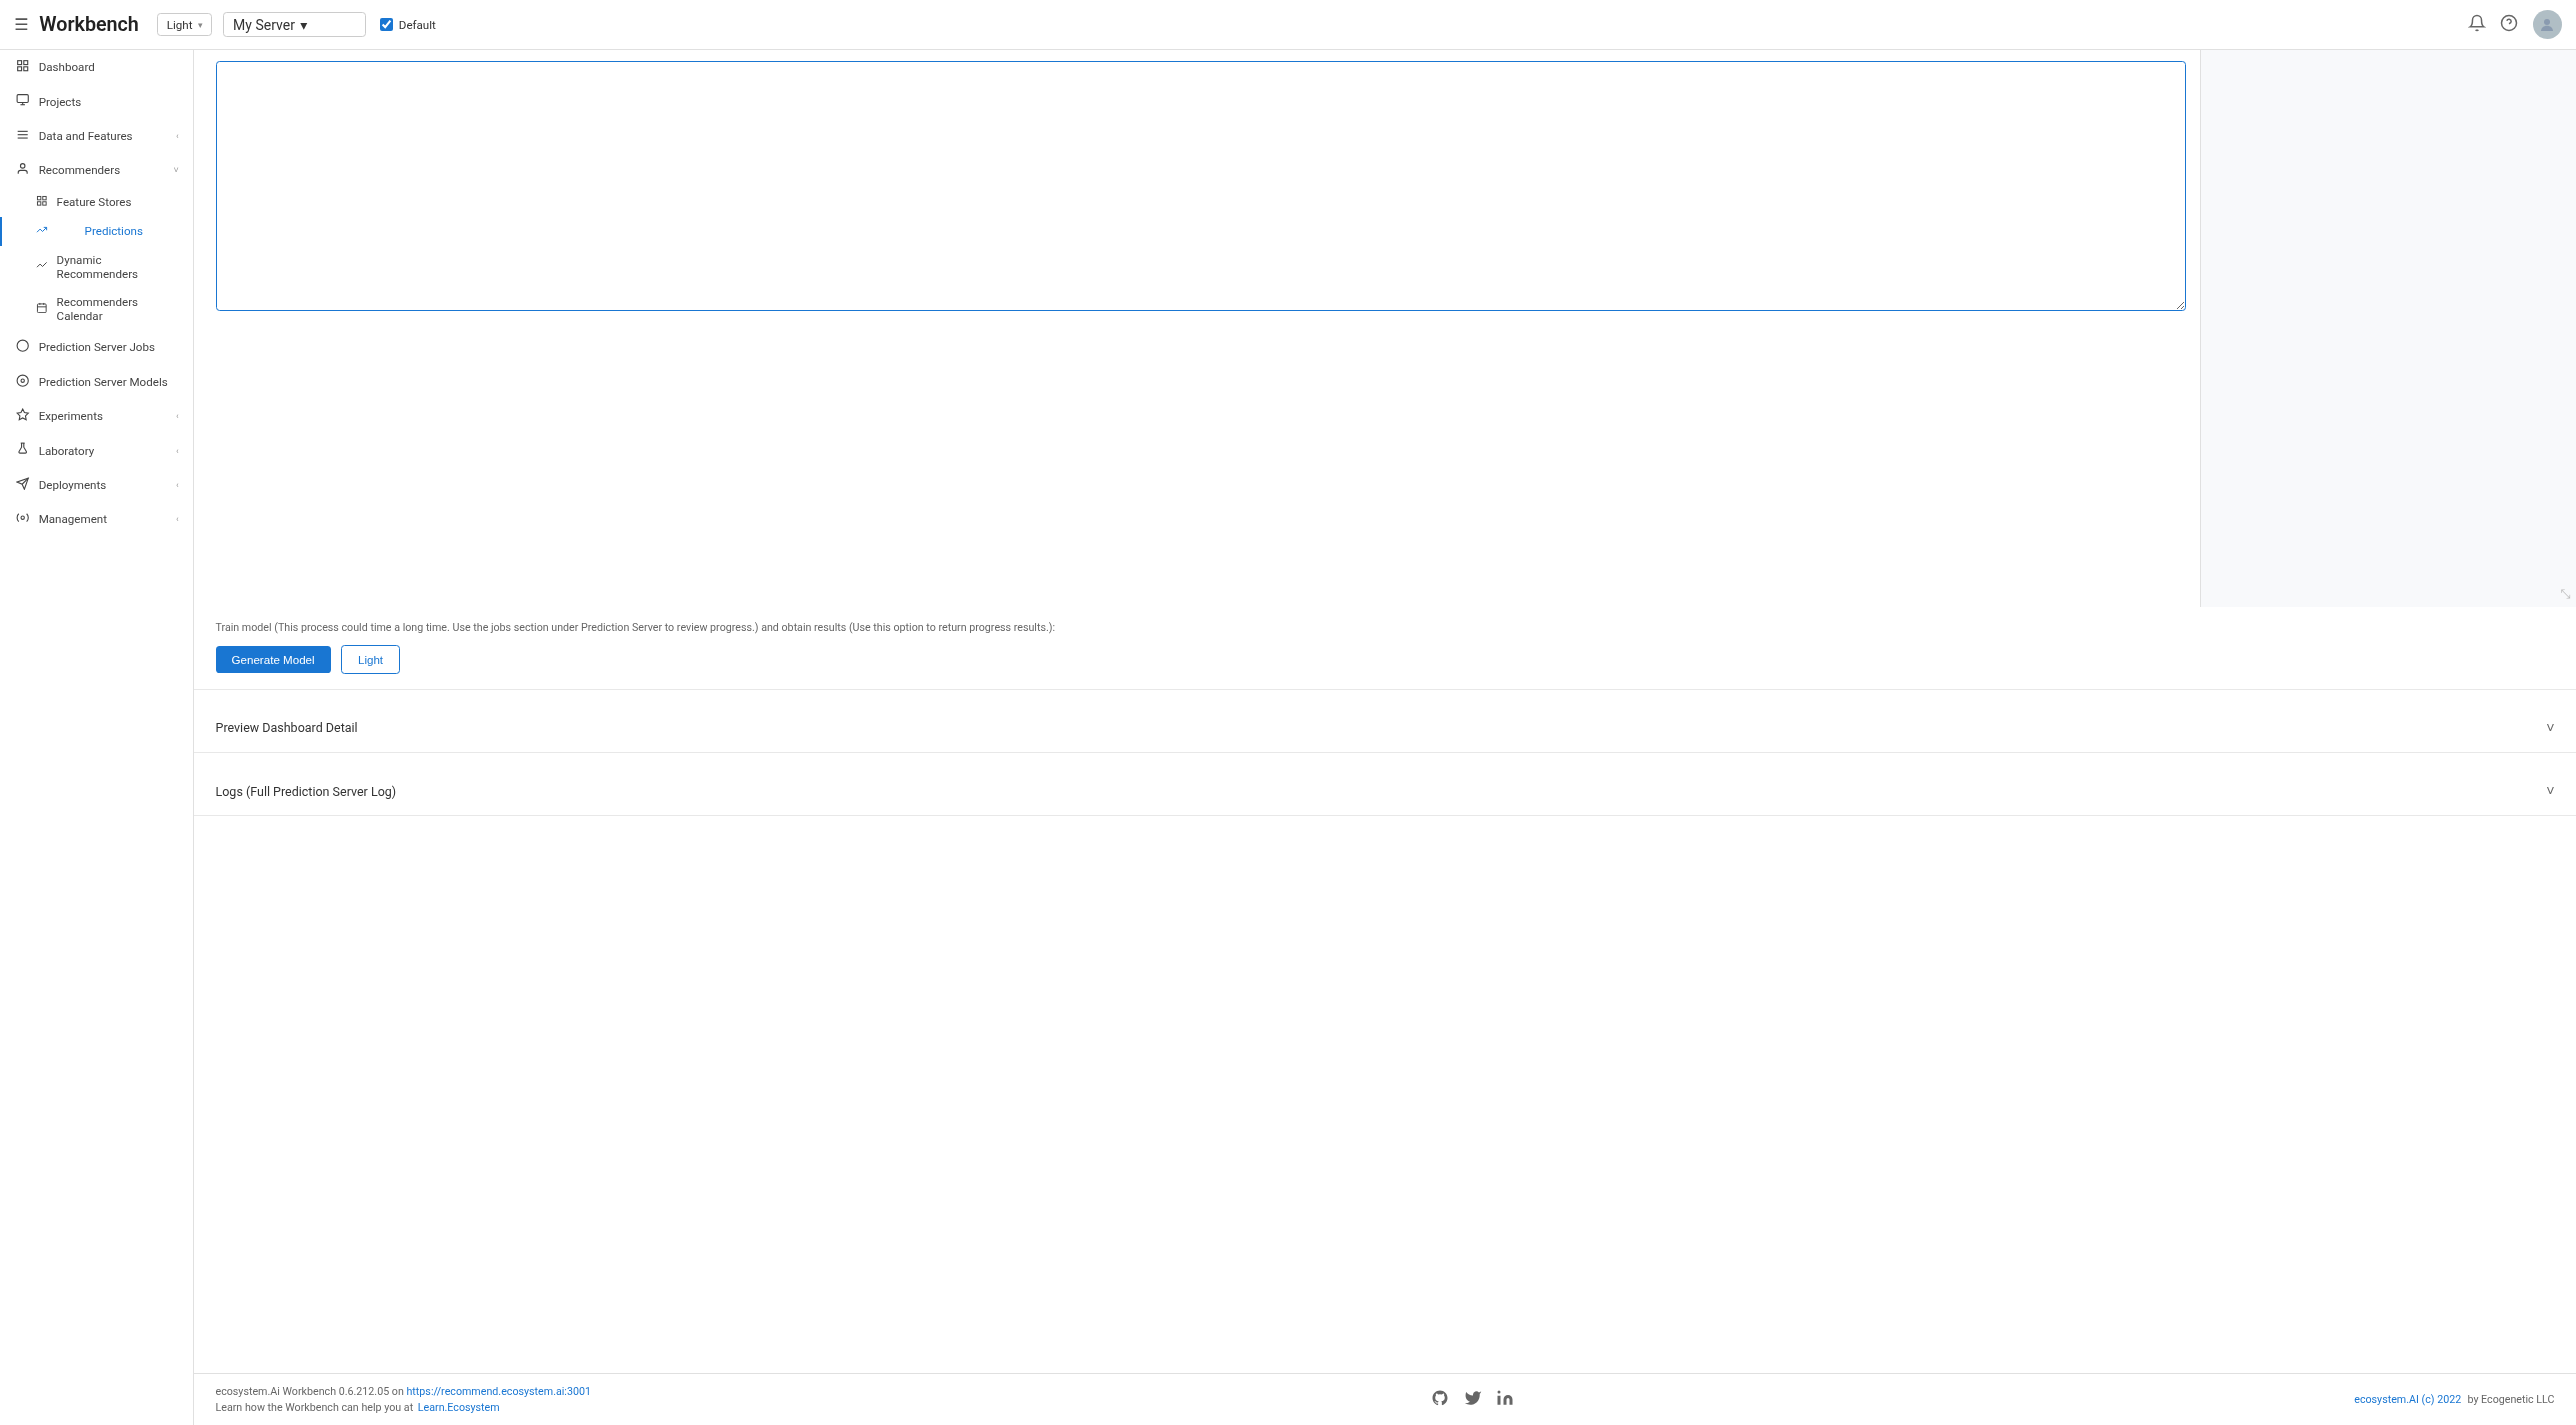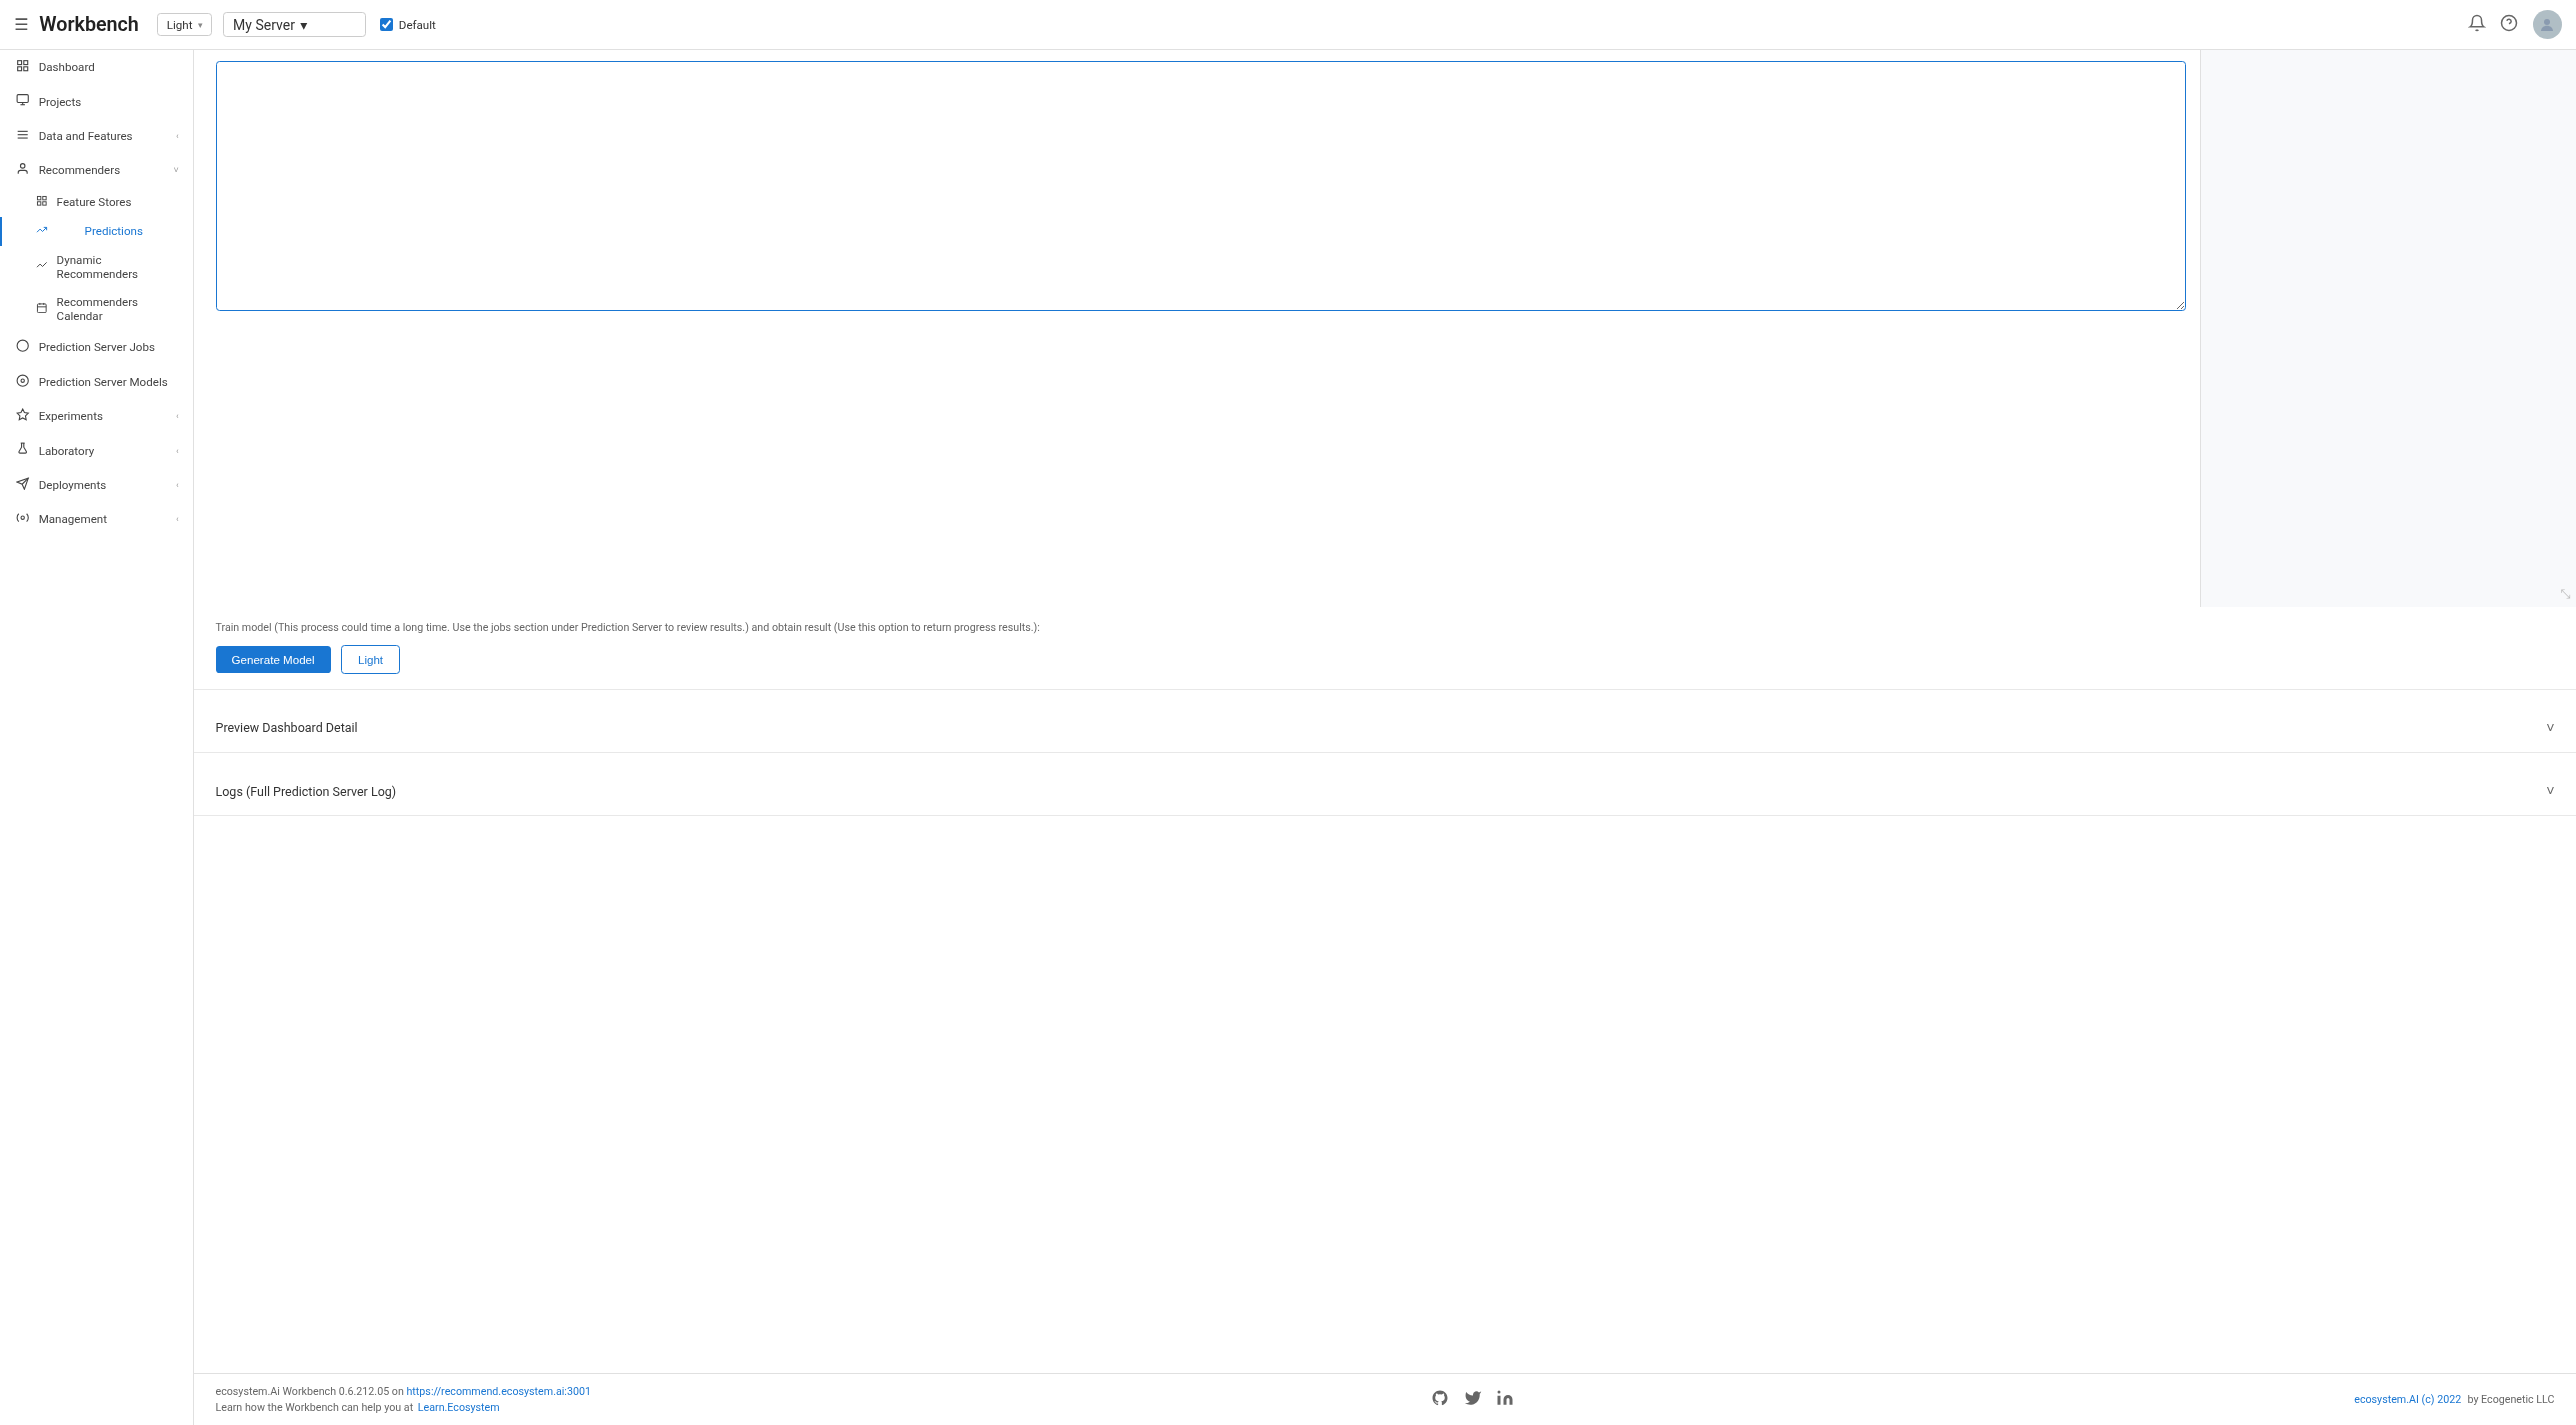--- a/index.html
+++ b/index.html
@@ -311,21 +311,21 @@
         <div style="flex:1; padding: 10.7px 14.3px 10.7px 21.5px; background:#fff;">
           <textarea class="main-textarea" style="width: 100%; min-height: 250px; border: 1.3px solid rgb(25, 118, 210); border-radius: 3.6px; padding: 10.7px; font-size: 11.6px; resize: vertical; outline: none; font-family: inherit; color: rgb(51, 51, 51);"></textarea>
         </div>
 
         <div class="right-panel" style="width:376px; min-height:250px; position:relative; background:#f8f9fb; border-left:0.9px solid #e0e0e0;">
           <span class="resize-handle" style="position:absolute;bottom:5.4px;right:5.4px;color:#bbb;font-size:12.5px;">⤡</span>
         </div>
       </div>
 
       <div class="train-section" style="padding:14.3px 21.5px; border-bottom:0.9px solid #e8e8e8; background:#fff;">
-        <p class="train-text" style="font-size:10.7px;color:#666;margin-bottom:10.7px;">Train model (This process could time a long time. Use the jobs section under Prediction Server to review results.) and obtain result (Use this option to return progress results.):</p>
+        <p class="train-text" style="font-size:10.7px;color:#666;margin-bottom:10.7px;">Train model (This process could time a long time. Use the jobs section under Prediction Server to review progress.) and obtain results (Use this option to return progress results.):</p>
         <div>
           <button class="btn-primary">Generate Model</button>
           <button class="btn-outline">Light</button>
         </div>
       </div>
 
       <div style="height:14.3px; background:#fff;"></div>
 
       <div class="collapsible-section" style="background:#fff;">
         <span class="collapsible-title">Preview Dashboard Detail</span>

